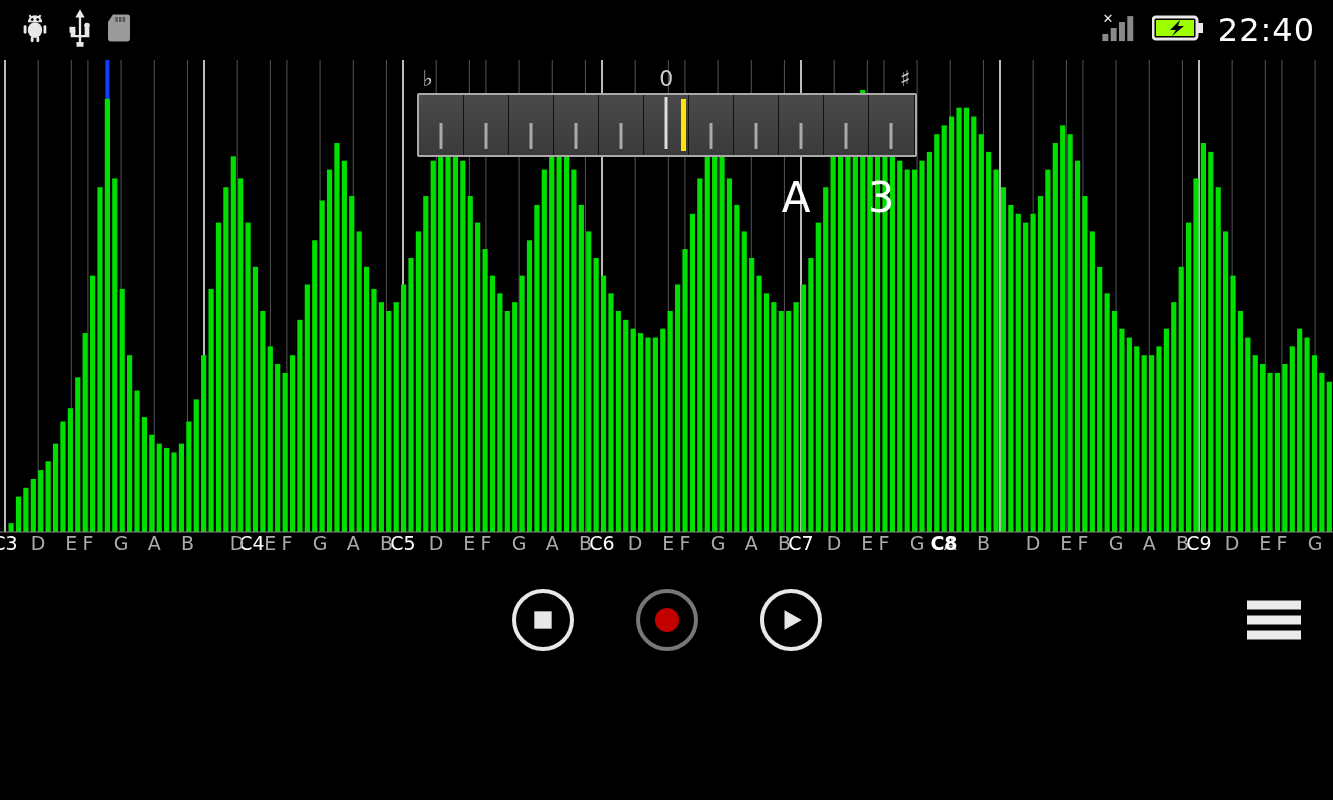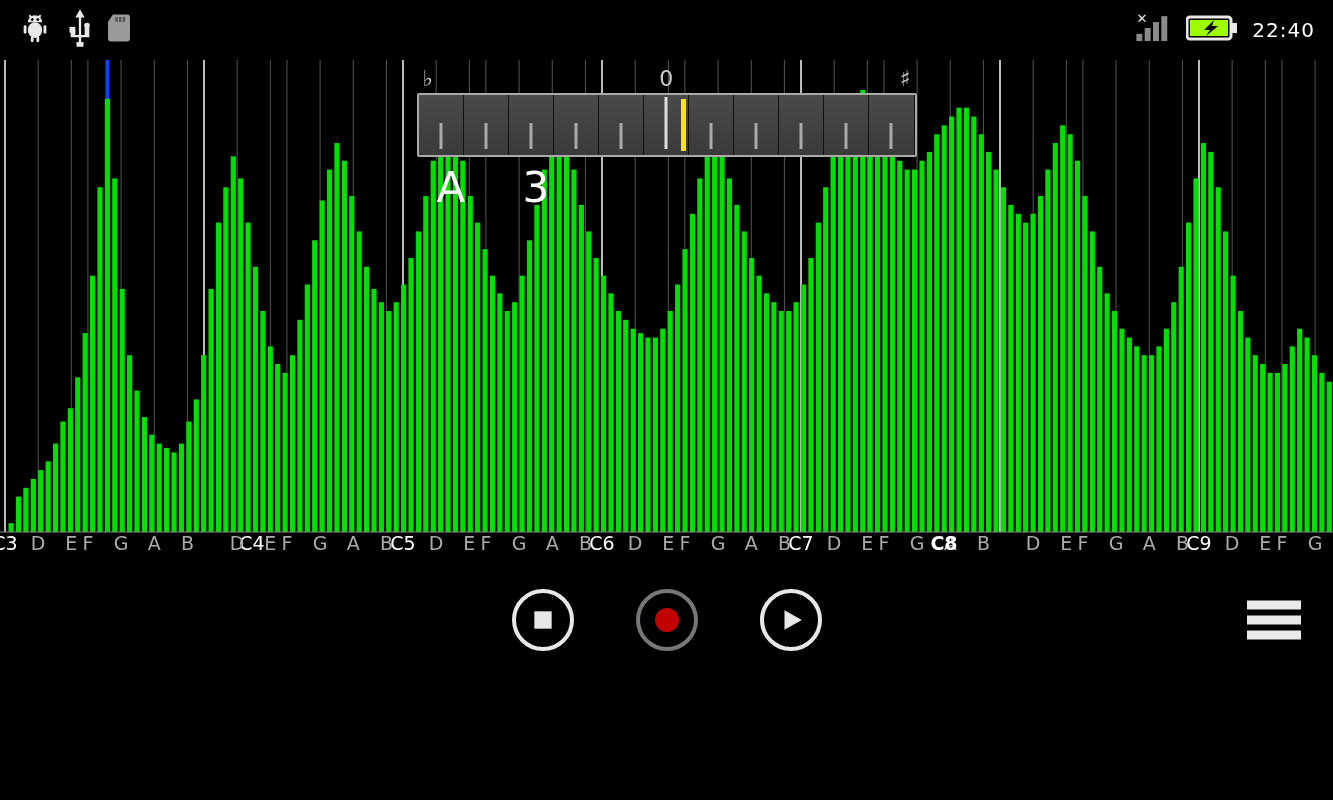--- a/index.html
+++ b/index.html
@@ -2,37 +2,37 @@
 <html><head>
 <meta charset="utf-8">
 <style>
   * { margin: 0; padding: 0; box-sizing: border-box; }
   html, body { width: 1333px; height: 800px; background: #000; color: #fff; font-family: "DejaVu Sans", "Arial", sans-serif; overflow: hidden; }
 
   
   .status-bar { height: 60px; width: 100%; background: #000; display: flex; align-items: center; padding: 0 18px; }
   .status-left { display: flex; align-items: center; gap: 14px; }
   .status-right { margin-left: auto; display: flex; align-items: center; gap: 14px; }
-  .clock { font-size: 20px; font-weight: 400; letter-spacing: 1px; }
+  .clock { font-size: 32px; font-weight: 400; letter-spacing: 1px; }
 
   
   .spectrum { position: relative; height: 500px; width: 100%; background: #000; }
   .spectrum svg { position: absolute; inset: 0; width: 100%; height: 100%; }
 
   
   .tuner-wrap { position: absolute; top: 6px; left: 50%; transform: translateX(-50%); text-align: center; }
   .tuner-labels { display: flex; justify-content: space-between; width: 500px; font-size: 22px; color: #ccc; padding: 0 6px 2px; }
   .tuner-box { width: 500px; height: 64px; border: 2px solid #aaa; background: linear-gradient(#4a4a4a,#3a3a3a); border-radius: 2px; position: relative; display: flex; }
   .tuner-tick { flex: 1; border-right: 1px solid #111; position: relative; }
   .tuner-tick:last-child { border-right: none; }
   .tuner-tick::after { content: ""; position: absolute; bottom: 6px; left: 50%; width: 3px; height: 26px; background: #aaa; transform: translateX(-50%); }
   .tuner-center::after { height: 52px; bottom: 6px; background: #ddd; }
   .tuner-needle { position: absolute; top: 4px; bottom: 4px; width: 5px; background: #ffe400; }
 
-  .note-name { font-size: 42px; letter-spacing: 22px; margin-top: 6px; color: #fff; text-align:left; padding-left:20px;}
+  .note-name { font-size: 42px; letter-spacing: 22px; margin-top: 16px; color: #fff; text-align:right; padding-left:20px;}
 
   .freq { position: absolute; top: 100px; right: 22px; font-size: 44px; color: #fff; }
 
   
   .axis { position: absolute; bottom: 2px; left: 0; right: 0; height: 26px; font-size: 19px; color: #aaa; }
   .axis span { position: absolute; transform: translateX(-50%); }
   .axis span.octave { color: #fff; font-weight: 500; }
 
   
   .transport { height: 120px; display: flex; align-items: center; justify-content: center; gap: 62px; position: relative; }

